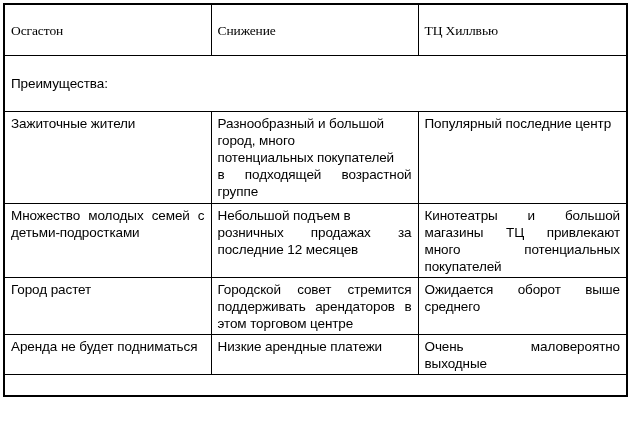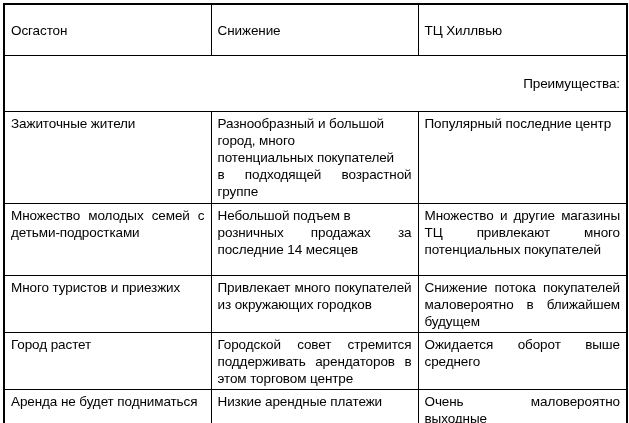--- a/index.html
+++ b/index.html
@@ -38,25 +38,26 @@
     text-align: justify;
     white-space: pre-line;
     letter-spacing: -0.1px;
     overflow: hidden;
   }
   tr.header-row th {
     height: 51px;
     vertical-align: middle;
     text-align: left;
     white-space: normal;
+    font-family: Liberation Serif, serif;
   }
   tr.section-row td {
     height: 56px;
     vertical-align: middle;
-    text-align: right;
+    text-align: left;
     white-space: normal;
   }
   tr.row-3 td { height: 92px; margin-top: 46px; }
   tr.row-4 td { height: 72px; }
   tr.row-5 td { height: 53px; }
   tr.row-6 td { height: 52px; }
   tr.row-7 td { height: 29px; }
   tr.partial-row td { height: 22px; }
 </style>
 </head>
@@ -82,27 +83,22 @@
         <td>Зажиточные жители</td>
         <td>Разнообразный и большой
 город, много
 потенциальных покупателей
 в подходящей возрастной группе</td>
         <td>Популярный последние центр</td>
       </tr>
       <tr class="row-4">
         <td>Множество молодых семей с детьми-подростками</td>
         <td>Небольшой подъем в
-розничных продажах за последние 14 месяцев</td>
-        <td>Множество и другие магазины ТЦ привлекают много потенциальных покупателей</td>
-      </tr>
-      <tr class="row-5">
-        <td>Много туристов и приезжих</td>
-        <td>Привлекает много покупателей из окружающих городков</td>
-        <td>Снижение потока покупателей маловероятно в ближайшем будущем</td>
+розничных продажах за последние 12 месяцев</td>
+        <td>Кинотеатры и большой магазины ТЦ привлекают много потенциальных покупателей</td>
       </tr>
       <tr class="row-6">
         <td>Город растет</td>
         <td>Городской совет стремится поддерживать арендаторов в этом торговом центре</td>
         <td>Ожидается оборот выше среднего</td>
       </tr>
       <tr class="row-7">
         <td>Аренда не будет подниматься</td>
         <td>Низкие арендные платежи</td>
         <td>Очень маловероятно выходные</td>

